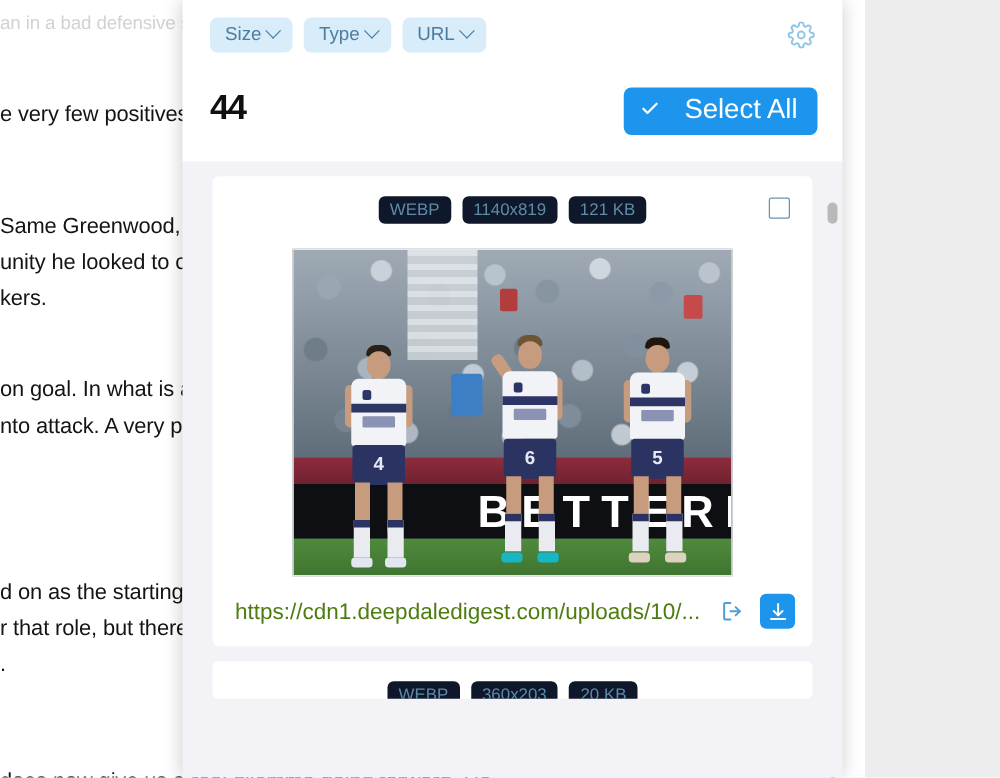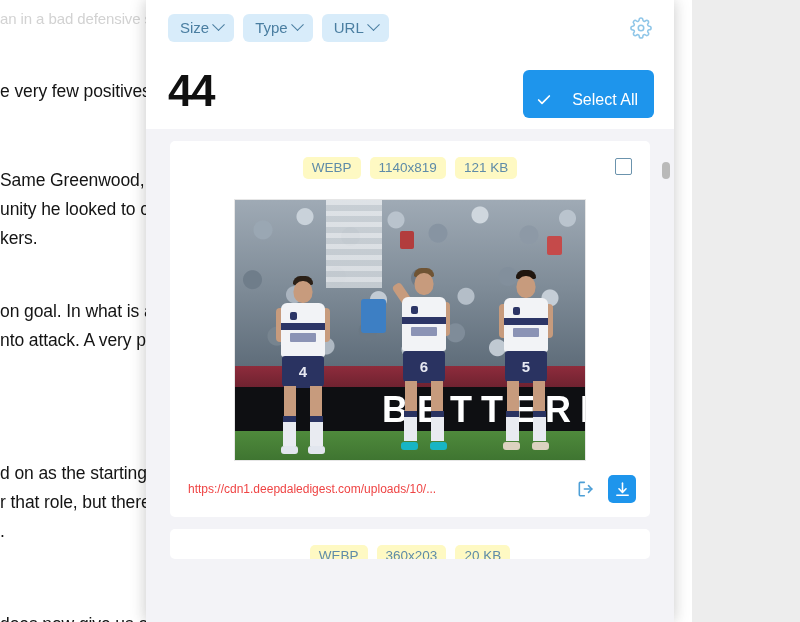--- a/index.html
+++ b/index.html
@@ -126,42 +126,42 @@
     align-items: center;
     justify-content: center;
   }
 
   .count-row {
     display: flex;
     align-items: center;
     margin-top: 22px;
   }
   .count-num {
-    font-size: 44px;
+    font-size: 28px;
     font-weight: bold;
     color: #101010;
     letter-spacing: -1.5px;
     line-height: 1;
   }
   .count-label {
     font-size: 17px;
     color: #7b7b7b;
     margin-left: 10px;
     margin-top: 12px;
   }
   .select-all-btn {
     margin-left: auto;
     margin-top: 6px;
     background: #1e95ec;
     color: #ffffff;
     border: none;
     border-radius: 6px;
     font-family: "Liberation Sans", sans-serif;
-    font-size: 16px;
-    padding: 22px 16px 10px 13px;
+    font-size: 22px;
+    padding: 6px 16px 10px 13px;
     display: inline-flex;
     align-items: center;
     gap: 20px;
     cursor: pointer;
     line-height: 1;
   }
 
   
   .results {
     padding: 12px 24px 0 24px;
@@ -183,21 +183,21 @@
     padding: 0 18px;
     position: relative;
     height: 26px;
   }
   .badges {
     display: flex;
     gap: 9px;
     margin: 0 auto;
   }
   .badge {
-    background: #fef9c3;
+    background: #0f172a;
     color: #5e8ba8;
     border-radius: 5px;
     font-size: 13.5px;
     padding: 4px 9px 5px 9px;
     line-height: 1;
     white-space: nowrap;
   }
   .card-checkbox {
     position: absolute;
     right: 18px;
@@ -364,22 +364,22 @@
 
   
   .card-footer {
     display: flex;
     align-items: center;
     gap: 10px;
     padding: 0 14px 14px 18px;
   }
   .url-text {
     flex: 1;
-    color: #ef4444;
-    font-size: 12px;
+    color: #4d7c0f;
+    font-size: 18px;
     white-space: nowrap;
     overflow: hidden;
     text-overflow: clip;
   }
   .open-ext-btn {
     background: transparent;
     border: none;
     cursor: pointer;
     padding: 2px;
     display: inline-flex;

